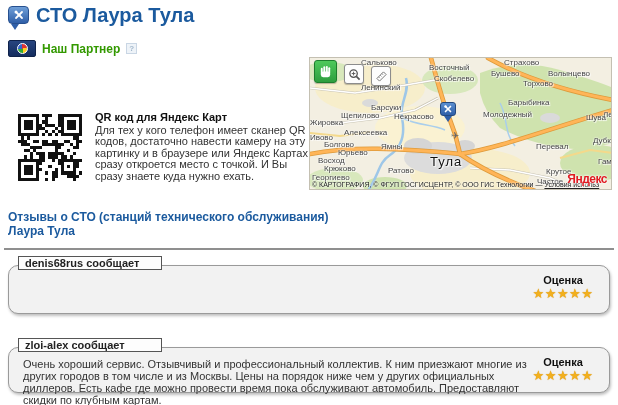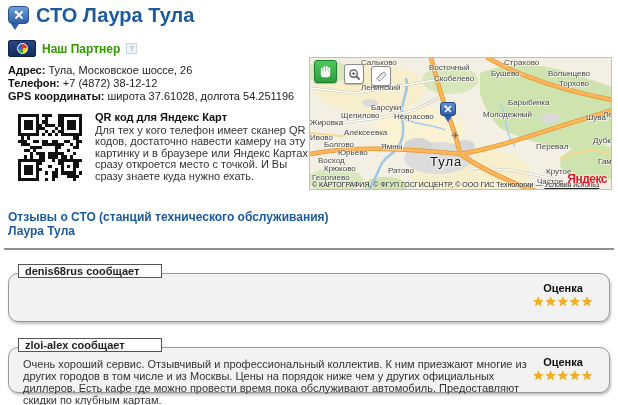--- a/index.html
+++ b/index.html
@@ -93,34 +93,20 @@
   <h1 id="page-title">СТО Лаура Тула</h1>
 
   <div class="partner-row">
     <span class="partner-logo">
       <span class="partner-circle"></span>
     </span>
     <span class="partner-label">Наш Партнер</span>
     <span class="help-box">?</span>
   </div>
 
-  <div class="info">
-    <div>
-      <b>Адрес:</b>
-      <span>Тула, Московское шоссе, 26</span>
-    </div>
-    <div>
-      <b>Телефон:</b>
-      <span>+7 (4872) 38-12-12</span>
-    </div>
-    <div>
-      <b>GPS координаты:</b>
-      <span>широта 37.61028, долгота 54.251196</span>
-    </div>
-  </div>
 
   <svg id="qr-svg" viewBox="0 0 21 21" preserveAspectRatio="none" shape-rendering="crispEdges">
       <rect x="0" y="0" width="21" height="21" fill="#fff"></rect>
       <rect x="8" y="0" width="1" height="1" fill="#111"></rect>
       <rect x="9" y="0" width="1" height="1" fill="#111"></rect>
       <rect x="10" y="0" width="1" height="1" fill="#111"></rect>
       <rect x="13" y="0" width="1" height="1" fill="#111"></rect>
       <rect x="9" y="1" width="1" height="1" fill="#111"></rect>
       <rect x="13" y="1" width="1" height="1" fill="#111"></rect>
       <rect x="8" y="2" width="1" height="1" fill="#111"></rect>
@@ -309,21 +295,21 @@
       </g>
     </svg>
 
     <div id="map-labels">
         <span class="map-label" style="left: 51px; top: 0px;">Сальково</span>
         <span class="map-label" style="left: 119px; top: 5px;">Восточный</span>
         <span class="map-label" style="left: 124px; top: 16px;">Скобелево</span>
         <span class="map-label" style="left: 194px; top: 0px;">Страхово</span>
         <span class="map-label" style="left: 181px; top: 11px; text-align: center;">Бушево</span>
         <span class="map-label" style="left: 238px; top: 11px;">Волынцево</span>
-        <span class="map-label" style="left: 213px; top: 21px; margin-left: 36px;">Торхово</span>
+        <span class="map-label" style="left: 213px; top: 21px;">Торхово</span>
         <span class="map-label" style="left: 51px; top: 25px;">Ленинский</span>
         <span class="map-label" style="left: 198px; top: 40px;">Барыбинка</span>
         <span class="map-label" style="left: 250px; top: 52px; padding-left: 43px;">Лесной</span>
         <span class="map-label" style="left: 61px; top: 45px;">Барсуки</span>
         <span class="map-label" style="left: 31px; top: 53px;">Щепилово</span>
         <span class="map-label" style="left: 84px; top: 54px;">Некрасово</span>
         <span class="map-label" style="left: 173px; top: 52px;">Молодежный</span>
         <span class="map-label" style="left: 276px; top: 55px;">Шува</span>
         <span class="map-label" style="left: 0px; top: 60px;">Жировка</span>
         <span class="map-label" style="left: 34px; top: 70px;">Алексеевка</span>
@@ -394,21 +380,21 @@
     <div class="yandex-logo">Яндекс</div>
   </div>
 
   <div class="reviews-heading">
     <div>Отзывы о СТО (станций технического обслуживания)</div>
     <div>Лаура Тула</div>
   </div>
 
   <div class="divider"></div>
 
-  <div class="review" style="top:264px; height:60px;">
+  <div class="review" style="top:256px; height:60px;">
     <div class="review-tab">denis68rus сообщает</div>
     <div class="review-box" style="height:49px;">
       <div class="rating">
         <div class="rating-label">Оценка</div>
         <div class="stars">★★★★★</div>
       </div>
     </div>
   </div>
 
   <div class="review" style="top:338px; height:58px;">

